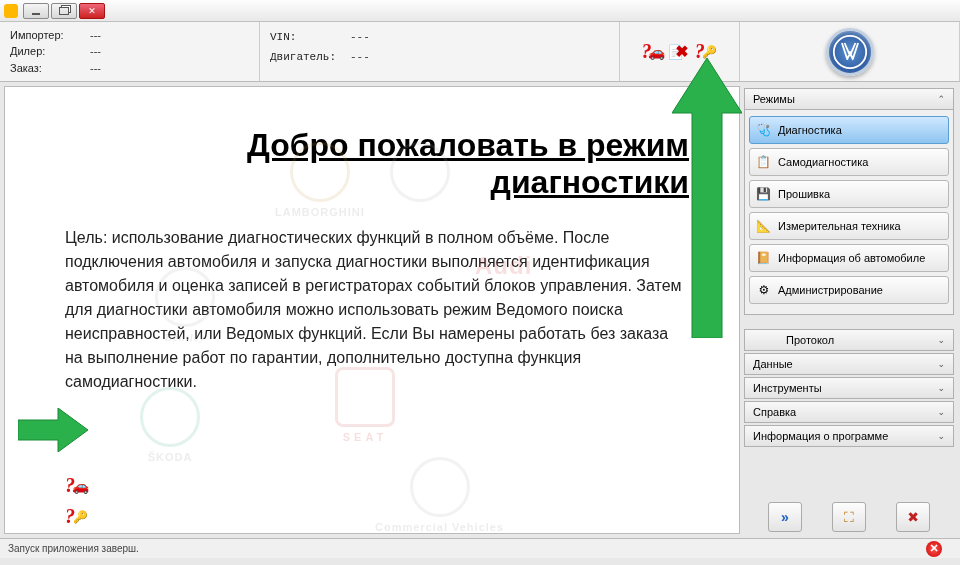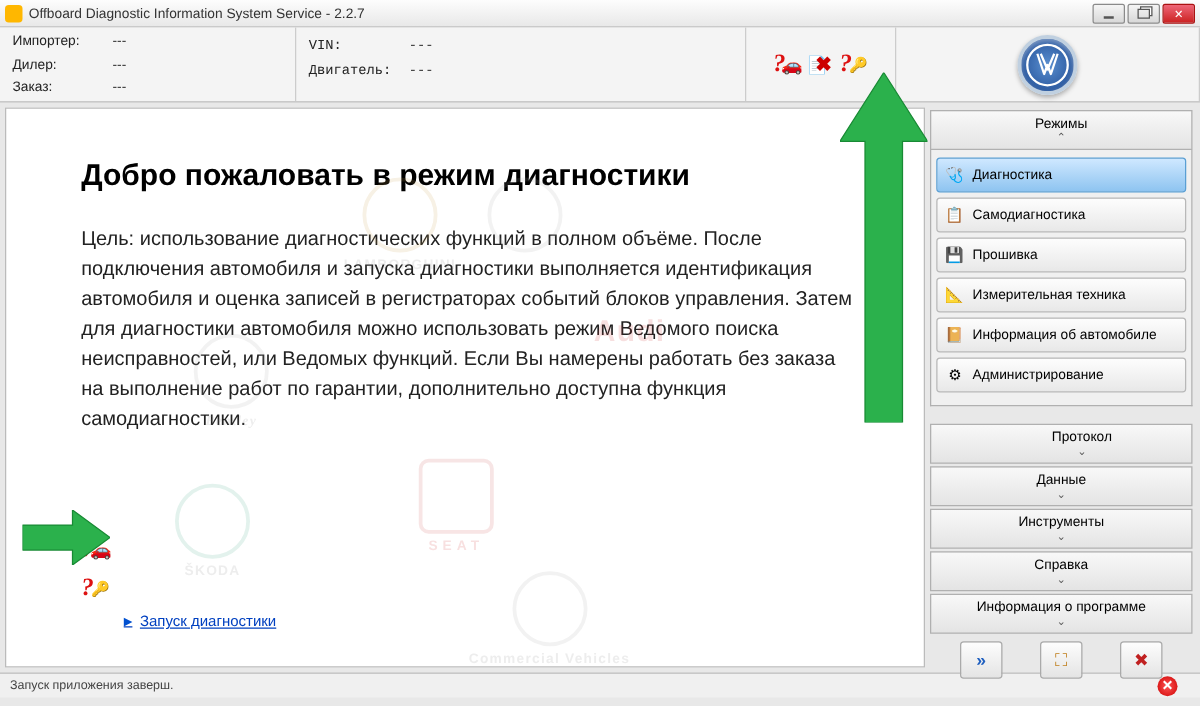--- a/index.html
+++ b/index.html
@@ -9,54 +9,54 @@
   .titlebar .app-icon { width: 14px; height: 14px; background: #ffb700; border-radius: 3px; margin-right: 5px; position: relative; }
   .titlebar .title-text { font-size: 11px; color: #333; flex: 1; }
   .win-controls { display: flex; gap: 2px; }
   .win-btn { width: 26px; height: 16px; border: 1px solid #8a8a8a; border-radius: 2px; font-size: 9px; display: flex; align-items: center; justify-content: center; cursor: pointer; background: linear-gradient(#f5f5f5,#d8d8d8); }
   .win-btn.close { background: linear-gradient(#e67,#c22); color: #fff; border-color: #a11; }
   .win-btn.restore::before { content:''; width:8px; height:6px; border:1px solid #555; box-shadow: 2px -2px 0 -1px #fff, 2px -2px 0 0 #555; }
   .win-btn.min::before { content:''; width:8px; height:1px; border-bottom:2px solid #555; margin-top:5px;}
   
   .header { height: 60px; border-bottom: 1px solid #bbb; display: flex; background: #f4f4f4; }
   .header-col { border-right: 1px solid #ccc; padding: 5px 10px; display: flex; flex-direction: column; justify-content: space-around; }
-  .header-col.c1 { width: 237px; justify-content: space-between; }
+  .header-col.c1 { width: 260px; }
   .header-col.c2 { width: 360px; font-family: Liberation Mono, monospace; }
   .header-col.c3 { width: 120px; display:flex; flex-direction:row; align-items:center; justify-content:center; gap:6px;}
   .header-col.c4 { flex: 1; display:flex; align-items:center; justify-content:center; }
   .hrow { display: flex; font-size: 11px; color: #222; }
   .hlabel { width: 80px; }
   .hval { color: #333; }
   
   .status-icon { font-size: 18px; font-weight: bold; display:inline-flex; align-items:center;}
   .status-icon .q { color:#d11; font-family: Georgia, serif; font-size:20px; font-style:italic;}
   .status-icon .car { color:#e8a030; font-size:14px; margin-left:-3px;}
   .status-icon .x { color:#c00; font-size:16px; position:relative;}
   .status-icon .doc { color:#6a8; font-size:14px; margin-left:-4px;}
   
   .vw-logo { width:48px; height:48px; border-radius:50%; background: radial-gradient(circle,#5a8fd0 0%, #2c5aa0 70%); border:3px solid #c0d0e0; display:flex; align-items:center; justify-content:center; color:#fff; font-weight:bold; box-shadow: inset 0 2px 4px rgba(255,255,255,.4), 0 2px 4px rgba(0,0,0,.3);}
   .vw-logo svg { width:36px; height:36px; }
   
   .body-area { display: flex; height: 456px; }
   .main-panel { flex: 1; background: #fff; margin: 4px 0 4px 4px; border: 1px solid #bbb; padding: 30px 50px 10px 60px; position: relative; overflow:hidden;}
   
-  .page-title { font-size: 24px; font-weight: bold; text-align: left; margin: 10px 0 25px; color:#000;}
+  .page-title { font-size: 32px; font-weight: bold; text-align: right; margin: 10px 0 25px; color:#000;text-decoration:underline;}
   .page-body { font-size: 16px; line-height: 1.5; color: #222; }
   
   .bg-logos { position:absolute; inset:0; pointer-events:none; opacity:.15;}
   .bg-logo { position:absolute; font-size:11px; color:#888; text-align:center; font-weight:bold; letter-spacing:1px;}
   .bg-circle { width:60px; height:60px; border:3px solid #aaa; border-radius:50%; margin:0 auto 4px;}
   
   .status-list { margin-top: 80px; }
   .status-row { display:flex; align-items:center; gap:10px; margin:8px 0; font-size:12px; font-weight:bold;}
   .start-link { color:#0040c0; text-decoration:underline; font-size:12px; font-weight:normal; margin-left:34px; display:inline-flex; align-items:center; gap:6px; cursor:pointer;}
   .start-link::before { content:'▶'; color:#0050d0; font-size:9px;}
   
   .right-panel { width: 220px; padding: 4px 6px 4px 4px; display:flex; flex-direction:column;}
-  .accordion-head { background: linear-gradient(#f8f8f8,#e4e4e4); border:1px solid #b0b0b0; padding:4px 8px; font-size:11px; display:flex; justify-content:space-between; align-items:center; cursor:pointer; margin-top:2px;flex-direction:column;}
+  .accordion-head { background: linear-gradient(#f8f8f8,#e4e4e4); border:1px solid #b0b0b0; padding:4px 8px; font-size:11px; display:flex; justify-content:space-between; align-items:center; cursor:pointer; margin-top:2px;}
   .accordion-head .chev { font-size:9px; color:#555;}
   .accordion-body { background:#f0f0f0; border:1px solid #b0b0b0; border-top:none; padding:6px 4px;}
   .mode-btn { display:flex; align-items:center; gap:6px; padding:5px 6px; border:1px solid #b8b8b8; border-radius:3px; background:linear-gradient(#fdfdfd,#e8e8e8); margin-bottom:4px; font-size:11px; cursor:pointer;}
   .mode-btn.active { background:linear-gradient(#cfe8ff,#8ec4f0); border-color:#5a9fd4;}
   .mode-btn .mi { width:16px; height:16px; display:inline-flex; align-items:center; justify-content:center; font-size:12px;}
   
   .spacer { flex:1; }
   .bottom-toolbar { display:flex; gap:30px; justify-content:center; padding:6px 0 2px;}
   .tb-btn { width:34px; height:30px; border:1px solid #aaa; border-radius:3px; background:linear-gradient(#fdfdfd,#e4e4e4); display:flex; align-items:center; justify-content:center; cursor:pointer; font-size:14px;}
   
@@ -66,21 +66,20 @@
   
   .arrow { position:absolute; pointer-events:none;}
   .arrow.up { left:672px; top:58px;}
   .arrow.right { left:18px; top:408px;}
 </style>
 </head>
 <body>
 
 <div class="titlebar">
   <span class="app-icon"></span>
-  <span class="title-text">Offboard Diagnostic Information System Service - 2.2.7</span>
   <div class="win-controls">
     <div class="win-btn min"></div>
     <div class="win-btn restore"></div>
     <div class="win-btn close">✕</div>
   </div>
 </div>
 
 <div class="header">
   <div class="header-col c1">
     <div class="hrow">

